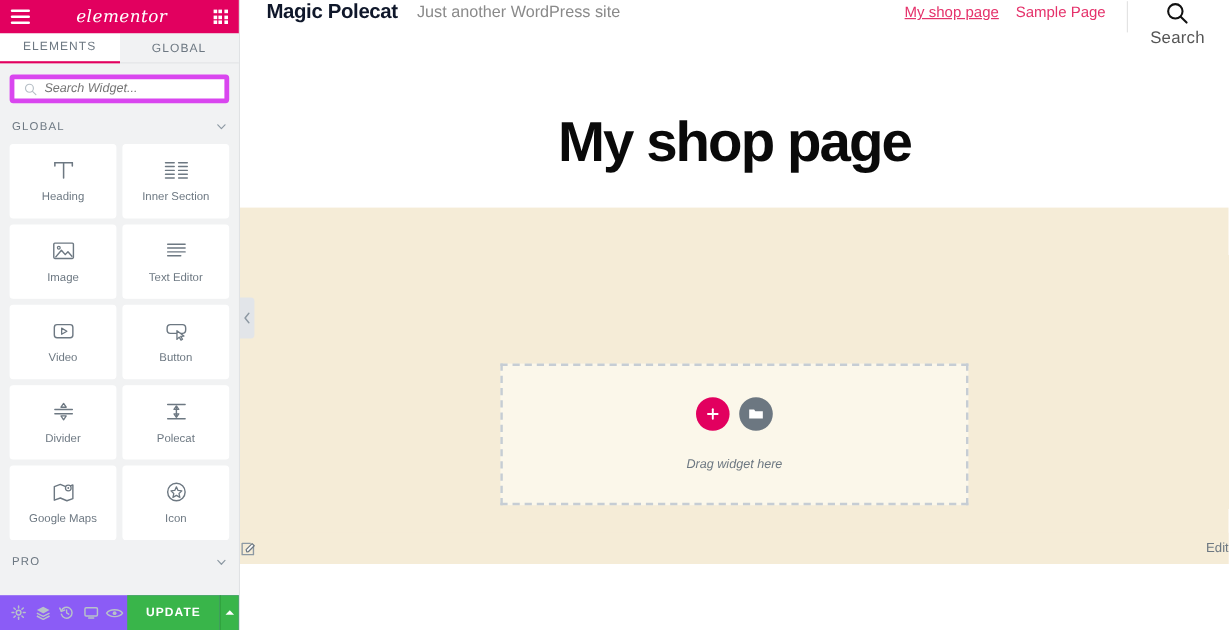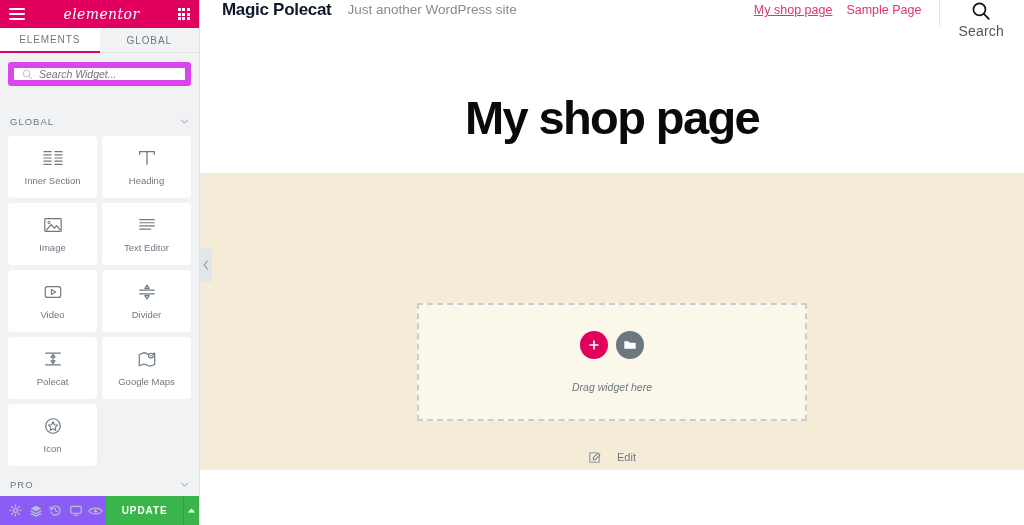--- a/index.html
+++ b/index.html
@@ -37,22 +37,22 @@
   .tab {
     flex: 1; display: flex; align-items: center; justify-content: center;
     font-size: 10px; letter-spacing: .9px; color: #6d7882; cursor: pointer;
     background: #f1f2f3; border-bottom: 1px solid #e0e2e4;
   }
   .tab.active { background: #ffffff; color: #6d7882; border-bottom: 2px solid #e2005f; }
 
   .panel-body { flex: 1; overflow: hidden; background: #f1f2f3; padding: 9px 8px 0 8px; }
 
   .search-box {
-    height: 24px; background: #ffffff; border: 6px solid #d946ef; border-radius: 3px;
-    display: flex; align-items: center; padding: 0 8px; gap: 6px; margin-bottom: 28px;
+    height: 24px; background: #ffffff; border: 4px solid #d946ef; border-radius: 3px;
+    display: flex; align-items: center; padding: 0 8px; gap: 6px; margin-bottom: 12px;
   }
   .search-box svg { flex: 0 0 11px; }
   .search-box input {
     border: 0; outline: 0; font-size: 10.5px; color: #a4afb7;
     font-style: italic; width: 100%; background: transparent;
     font-family: "Liberation Sans", sans-serif;
   }
   .section-head {
     display: flex; align-items: center; justify-content: space-between;
     font-size: 9.5px; letter-spacing: 1px; color: #6d7882;
@@ -134,21 +134,21 @@
   .dz-add, .dz-folder {
     width: 28px; height: 28px; border-radius: 50%;
     display: flex; align-items: center; justify-content: center; cursor: pointer;
   }
   .dz-add { background: #e2005f; }
   .dz-folder { background: #6c7781; }
   .dz-text { font-size: 10.5px; font-style: italic; color: #6d7882; }
 
   .edit-bar {
     position: absolute; left: 0; bottom: 0; width: 100%; height: 26px;
-    display: flex; align-items: center; justify-content: center; gap: 16px;
+    display: flex; align-items: center; justify-content: space-between; gap: 16px;
     background: #f5ecd7;
   }
   .edit-label { font-size: 11px; color: #6d7882; }
 </style>
 </head>
 <body>
 
 <div class="app">
 
   <aside class="panel">
@@ -189,20 +189,32 @@
       </div>
 
       <div class="section-head">
         <span>GLOBAL</span>
         <svg class="chev" viewBox="0 0 12 12">
           <polyline points="2,4 6,8.3 10,4" fill="none" stroke="#8d99a3" stroke-width="1.3" stroke-linecap="round" stroke-linejoin="round"></polyline>
         </svg>
       </div>
 
       <div class="widget-grid">
+
+        <div class="widget">
+          <svg width="22" height="20" viewBox="0 0 24 22">
+            <g stroke="#6d7882" stroke-width="1.4" stroke-linecap="round">
+              <line x1="4" y1="4" x2="20" y2="4"></line>
+              <line x1="12" y1="4" x2="12" y2="18"></line>
+              <line x1="4" y1="4" x2="4" y2="7"></line>
+              <line x1="20" y1="4" x2="20" y2="7"></line>
+            </g>
+          </svg>
+          <span class="wlabel">Heading</span>
+        </div>
 
         <div class="widget">
           <svg width="22" height="20" viewBox="0 0 24 22">
             <g stroke="#6d7882" stroke-width="1.3" stroke-linecap="round">
               <line x1="2" y1="4" x2="10" y2="4"></line>
                 <line x1="2" y1="7.5" x2="10" y2="7.5"></line>
               <line x1="2" y1="11" x2="10" y2="11"></line>
                 <line x1="2" y1="14.5" x2="10" y2="14.5"></line>
               <line x1="2" y1="18" x2="10" y2="18"></line>
               <line x1="14" y1="4" x2="22" y2="4"></line>
@@ -210,32 +222,20 @@
               <line x1="14" y1="11" x2="22" y2="11"></line>
                 <line x1="14" y1="14.5" x2="22" y2="14.5"></line>
               <line x1="14" y1="18" x2="22" y2="18"></line>
             </g>
           </svg>
           <span class="wlabel">Inner Section</span>
         </div>
 
         <div class="widget">
           <svg width="22" height="20" viewBox="0 0 24 22">
-            <g stroke="#6d7882" stroke-width="1.4" stroke-linecap="round">
-              <line x1="4" y1="4" x2="20" y2="4"></line>
-              <line x1="12" y1="4" x2="12" y2="18"></line>
-              <line x1="4" y1="4" x2="4" y2="7"></line>
-              <line x1="20" y1="4" x2="20" y2="7"></line>
-            </g>
-          </svg>
-          <span class="wlabel">Heading</span>
-        </div>
-
-        <div class="widget">
-          <svg width="22" height="20" viewBox="0 0 24 22">
             <rect x="3" y="4" width="18" height="14" rx="1" fill="none" stroke="#6d7882" stroke-width="1.3"></rect>
             <circle cx="7.6" cy="8.2" r="1.3" fill="none" stroke="#6d7882" stroke-width="1.1"></circle>
             <polyline points="4.5,17 10,10.5 13.5,14.5 16,11.8 20,16.5" fill="none" stroke="#6d7882" stroke-width="1.3" stroke-linejoin="round"></polyline>
           </svg>
           <span class="wlabel">Image</span>
         </div>
 
         <div class="widget">
           <svg width="22" height="20" viewBox="0 0 24 22">
             <g stroke="#6d7882" stroke-width="1.3" stroke-linecap="round">
@@ -249,20 +249,27 @@
         </div>
 
         <div class="widget">
           <svg width="22" height="20" viewBox="0 0 24 22">
             <rect x="3.5" y="5" width="17" height="12" rx="2.5" fill="none" stroke="#6d7882" stroke-width="1.3"></rect>
             <polygon points="10.2,8.2 15,11 10.2,13.8" fill="none" stroke="#6d7882" stroke-width="1.2" stroke-linejoin="round"></polygon>
           </svg>
           <span class="wlabel">Video</span>
         </div>
 
+        <div class="widget">
+          <svg width="22" height="20" viewBox="0 0 24 22">
+            <rect x="3.5" y="5" width="17" height="8" rx="3" fill="none" stroke="#6d7882" stroke-width="1.3"></rect>
+            <path d="M12.5,10.5 L12.5,18.5 L14.6,16.4 L16.2,19.2 L17.6,18.4 L16,15.7 L18.9,15.4 Z" fill="#ffffff" stroke="#6d7882" stroke-width="1.2" stroke-linejoin="round"></path>
+          </svg>
+          <span class="wlabel">Button</span>
+        </div>
 
         <div class="widget">
           <svg width="22" height="20" viewBox="0 0 24 22">
             <g stroke="#6d7882" stroke-width="1.3" stroke-linecap="round">
               <line x1="4" y1="9" x2="20" y2="9"></line>
               <line x1="4" y1="13" x2="20" y2="13"></line>
             </g>
             <polygon points="12,3.5 14.4,7 9.6,7" fill="none" stroke="#6d7882" stroke-width="1.2" stroke-linejoin="round"></polygon>
             <polygon points="12,18.5 14.4,15 9.6,15" fill="none" stroke="#6d7882" stroke-width="1.2" stroke-linejoin="round"></polygon>
           </svg>

